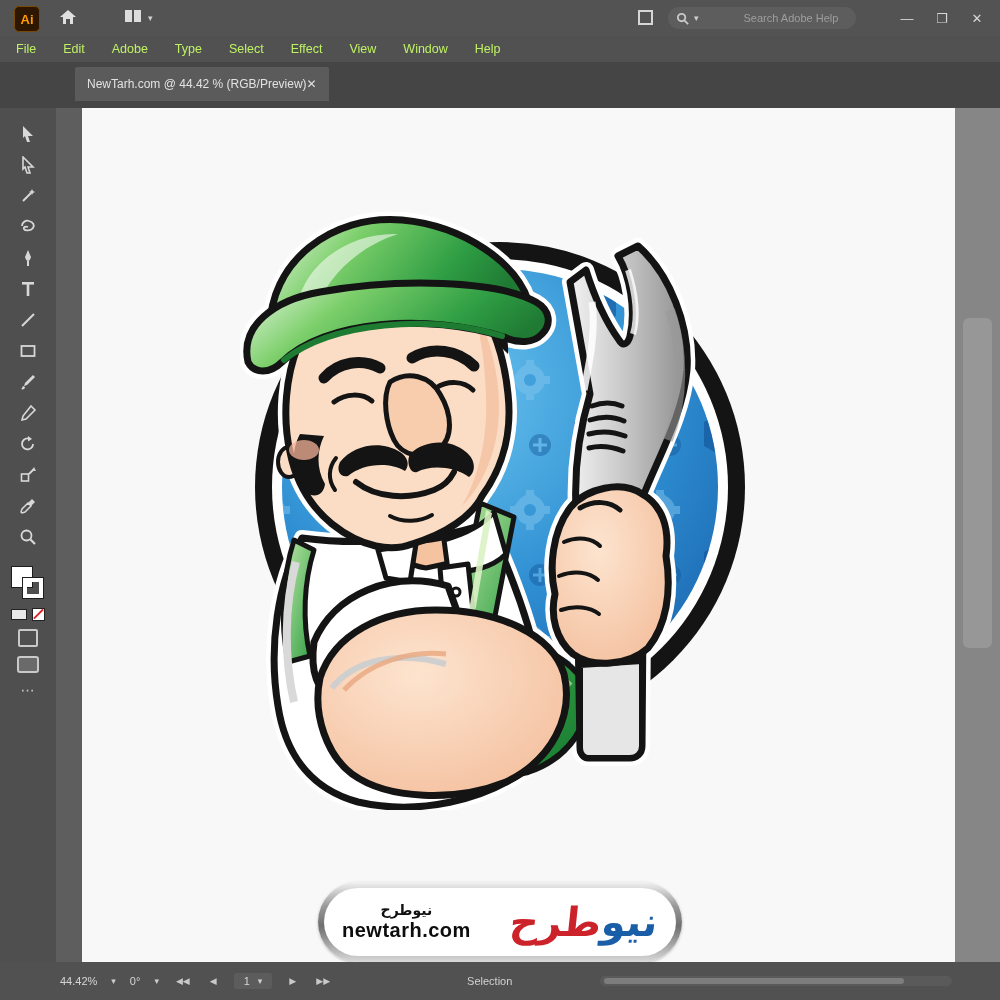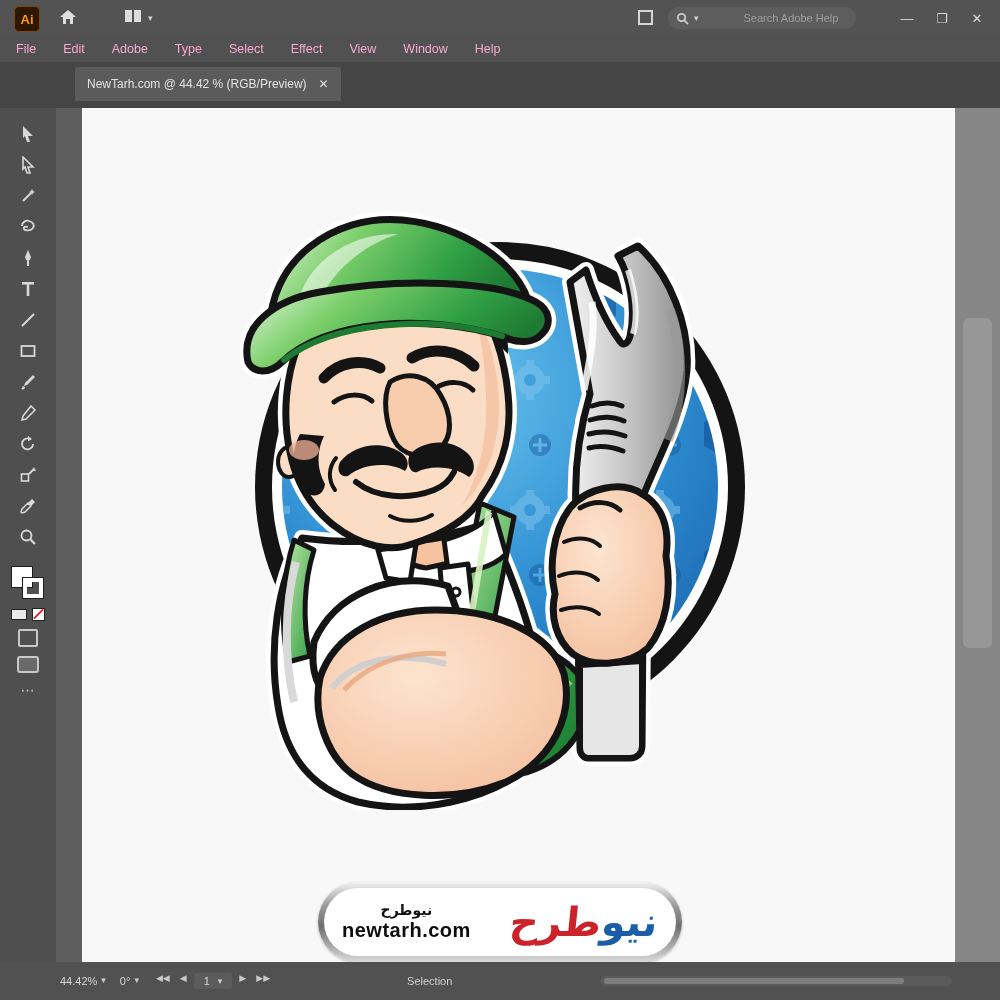--- a/index.html
+++ b/index.html
@@ -17,26 +17,26 @@
   .caret{font-size:9px;color:#cfcfcf;}
   .searchbox{position:absolute;left:668px;top:7px;width:172px;height:22px;background:#5d5d5d;
              border-radius:11px;display:flex;align-items:center;padding:0 8px;gap:5px;}
   .search-ph{color:#9e9e9e;font-size:11px;white-space:nowrap;overflow:hidden;margin-left:40px;}
   .winbtn{position:absolute;top:0;width:34px;height:36px;color:#d8d8d8;font-size:13px;
           display:flex;align-items:center;justify-content:center;}
 
   
   .menubar{position:absolute;left:0;top:36px;width:1000px;height:26px;background:#515151;
            display:flex;align-items:center;padding-left:16px;gap:27px;box-sizing:border-box;}
-  .menu-item{color:#f9a8d4;font-size:12.5px;}
+  .menu-item{color:#bef264;font-size:12.5px;}
 
   
   .tabbar{position:absolute;left:0;top:62px;width:1000px;height:46px;background:#454545;}
   .doc-tab{position:absolute;left:75px;top:5px;height:34px;background:#5b5b5b;border-radius:2px 2px 0 0;
-           display:flex;align-items:center;padding:0 12px;gap:12px;}
+           display:flex;align-items:center;padding:0 12px;}
   .doc-tab span{color:#e2e2e2;font-size:12px;white-space:nowrap;}
   .tab-close{color:#c4c4c4;font-size:11px;}
 
   
   .toolbar{position:absolute;left:0;top:108px;width:56px;height:854px;background:#4f4f4f;
            display:flex;flex-direction:column;align-items:center;padding-top:14px;box-sizing:border-box;}
   .tool{width:24px;height:24px;display:flex;align-items:center;justify-content:center;margin-bottom:7px;}
   .tool svg{display:block;}
   .swatches{position:relative;width:34px;height:36px;margin:10px 0 6px 0;}
   .fill-sw{position:absolute;left:0;top:0;width:20px;height:20px;background:#ffffff;border:1px solid #1d1d1d;}
@@ -68,21 +68,21 @@
   .wm-logo .blue{color:#1b5ea8;}
   .wm-logo .red{color:#cc2229;}
   .wm-info{display:flex;flex-direction:column;align-items:center;line-height:1.15;direction:rtl;}
   .wm-brand{font-size:14px;font-weight:bold;color:#111;}
   .wm-tag{font-size:12.5px;font-weight:bold;color:#111;margin-top:1px;}
   .wm-domain{font-family:"Liberation Sans",sans-serif;direction:ltr;font-size:20px;font-weight:bold;color:#0d0d0d;letter-spacing:.5px;margin-top:1px;}
 
   
   .statusbar{position:absolute;left:0;top:962px;width:1000px;height:38px;background:#515151;
              display:flex;align-items:center;color:#d6d6d6;font-size:11px;}
-  .sb-item{display:flex;align-items:flex-start;gap:4px;margin-right:14px;white-space:nowrap;}
+  .sb-item{display:flex;align-items:center;gap:14px;margin-right:14px;white-space:nowrap;}
   .sb-zoom{margin-left:60px;}
   .sb-navbtn{color:#c9c9c9;font-size:9px;margin:0 3px;}
   .sb-field{background:#5c5c5c;border-radius:2px;padding:2px 10px;display:flex;gap:8px;align-items:center;}
   .sb-tool{margin-left:120px;color:#d2d2d2;}
   .hscroll{position:absolute;left:600px;top:14px;width:352px;height:10px;background:#5a5a5a;border-radius:5px;}
   .hthumb{position:absolute;left:4px;top:2px;width:300px;height:6px;background:#7d7d7d;border-radius:3px;}
 </style>
 </head>
 <body>
 

